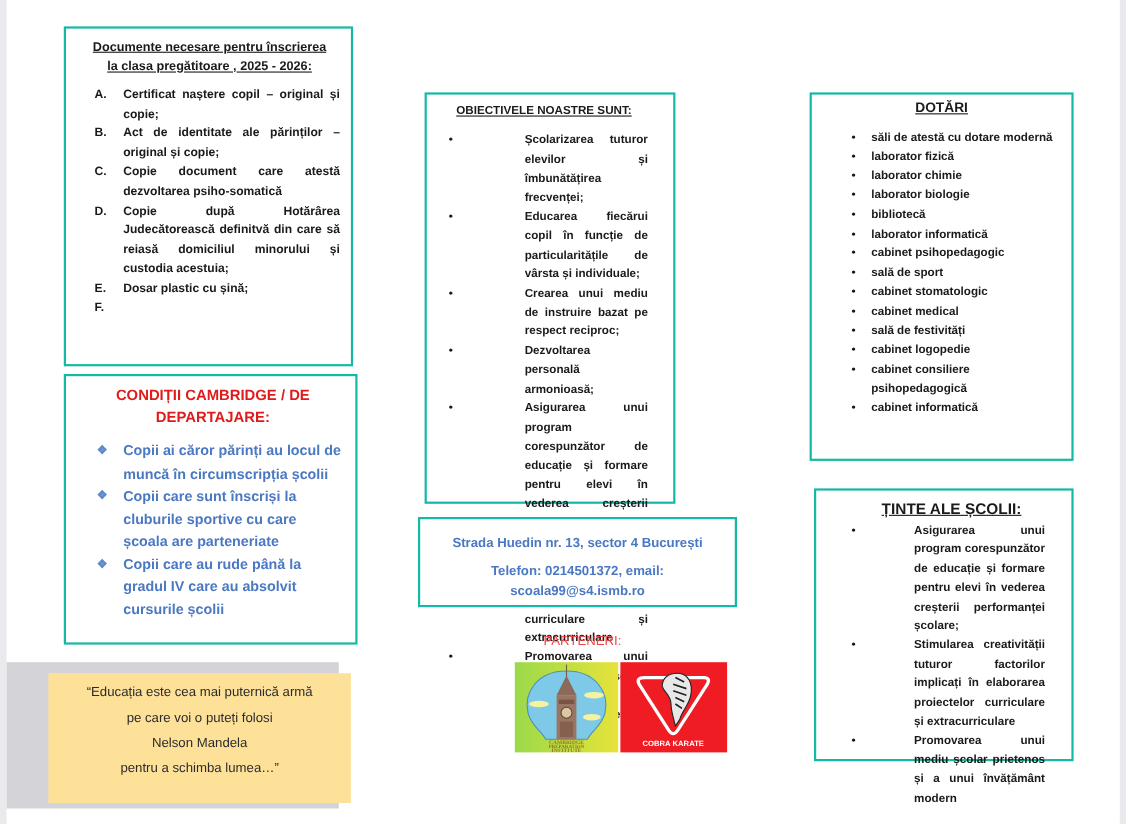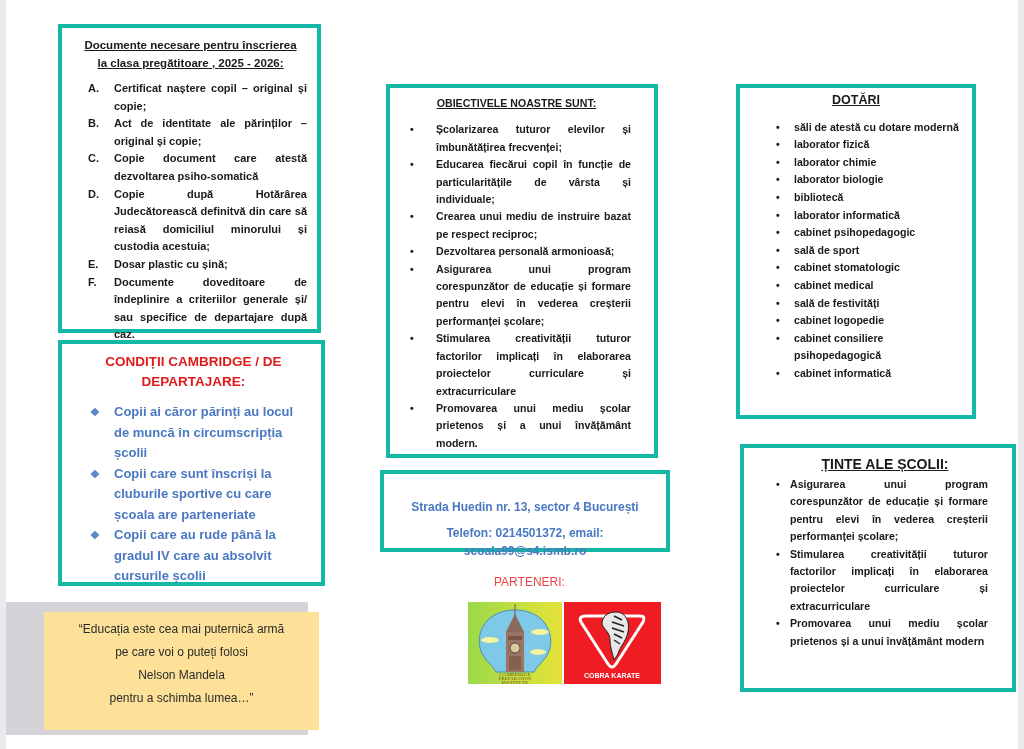--- a/index.html
+++ b/index.html
@@ -8,25 +8,25 @@
     background:#e9e9ee;
     font-family:"Liberation Sans", sans-serif;
     color:#1a1a1a;
   }
   .page {
     position:absolute; left:6px; top:0; width:1012px; height:749px;
     background:#ffffff;
   }
   .box {
     position:absolute; background:#fff;
-    border:4px solid #14b8a6;
+    border:2px solid #14b8a6;
     box-sizing:border-box;
     font-weight:bold;
   }
-  .just { text-align:justify; }
+  .just { text-align:justify;margin-left:43px; }
   .title-u { text-decoration:underline; text-align:center; font-weight:bold; }
 
   
   #docs { left:52px; top:24px; width:263px; height:309px; padding:8px 10px 6px 12px; font-size:11px; line-height:17.6px; }
   #docs .title-u { font-size:11.5px; line-height:18px; margin-bottom:8px; }
   #docs .title-u .year { text-decoration:none; }
   #docs ol { list-style:none; margin:0; padding:0; }
   #docs li { display:flex; margin:0; }
   #docs li .lbl { width:26px; flex:0 0 26px; padding-left:14px; }
   #docs li .txt { flex:1; text-align:justify; }
@@ -39,43 +39,43 @@
   #cond li .bul { width:24px; flex:0 0 24px; padding-left:14px; font-size:11px; color:#5b88c9; }
   #cond li .txt { flex:1; }
 
   
   #quote-shadow { position:absolute; left:0; top:602px; width:302px; height:133px; background:#d4d4d8; }
   #quote { position:absolute; left:38px; top:612px; width:275px; height:118px; background:#fde199; text-align:center; font-size:12px; color:#2b2b2b; }
   #quote div { line-height:23px; }
   #quote .q1 { margin-top:6px; }
 
   
-  #obj { left:380px; top:84px; width:272px; height:374px; padding:7px 23px 6px 12px; font-size:10.6px; line-height:17.4px; }
+  #obj { left:380px; top:84px; width:228px; height:374px; padding:7px 23px 6px 12px; font-size:10.6px; line-height:17.4px; }
   #obj .title-u { font-size:10.6px; margin:0 0 9px 0; }
   #obj ul, #dot ul, #tinte ul { list-style:none; margin:0; padding:0; }
   .bl { display:flex; }
   .bl .dot { width:34px; flex:0 0 34px; padding-left:8px; box-sizing:border-box; }
   .bl .txt { flex:1; }
 
   
-  #contact { left:374px; top:470px; width:290px; height:82px; padding:24px 6px; text-align:center; color:#4a78c2; font-size:12px; line-height:18px; }
+  #contact { left:374px; top:470px; width:290px; height:82px; padding:12px 6px; text-align:center; color:#4a78c2; font-size:12px; line-height:18px; }
   #contact .addr { margin-bottom:8px; }
 
   
   #partners-label { position:absolute; left:488px; top:575px; font-size:12px; color:#ef4444; }
   #logo-cambridge { position:absolute; left:462px; top:602px; width:94px; height:82px; background:linear-gradient(90deg,#9bd94a,#e6e33a); overflow:hidden; }
   #logo-cobra { position:absolute; left:558px; top:602px; width:97px; height:82px; background:#ef1c24; overflow:hidden; }
 
   
   #dot { left:730px; top:84px; width:240px; height:335px; padding:4px 10px; font-size:10.6px; line-height:17.6px; }
   #dot .title-u { font-size:12.5px; margin:0 0 9px 0; }
   #dot .bl .dot { width:44px; flex:0 0 44px; padding-left:26px; }
 
   
-  #tinte { left:734px; top:444px; width:276px; height:248px; padding:6px 24px 6px 8px; font-size:10.6px; line-height:17.4px; }
+  #tinte { left:734px; top:444px; width:236px; height:248px; padding:6px 24px 6px 8px; font-size:10.6px; line-height:17.4px; }
   #tinte .title-u { font-size:14px; line-height:20px; margin:0 0 2px 0; padding-left:30px; }
   #tinte .bl .dot { width:38px; flex:0 0 38px; padding-left:24px; }
 </style>
 </head>
 <body>
 
 <div class="page">
 
   <div class="box" id="docs">
     <div class="title-u">
@@ -99,21 +99,20 @@
       <li>
           <span class="lbl">D.</span>
           <span class="txt">Copie după Hotărârea Judecătorească definitvă din care să reiasă domiciliul minorului și custodia acestuia;</span>
         </li>
       <li>
           <span class="lbl">E.</span>
           <span class="txt">Dosar plastic cu șină;</span>
         </li>
       <li>
           <span class="lbl">F.</span>
-          <span class="txt">Documente doveditoare de îndeplinire a criteriilor generale și/ sau specifice de departajare după caz.</span>
         </li>
     </ol>
   </div>
 
   <div class="box" id="cond">
     <div class="ctitle">
       <span>CONDIȚII CAMBRIDGE / DE</span><br>
       <span>DEPARTAJARE:</span>
     </div>
     <ul>

